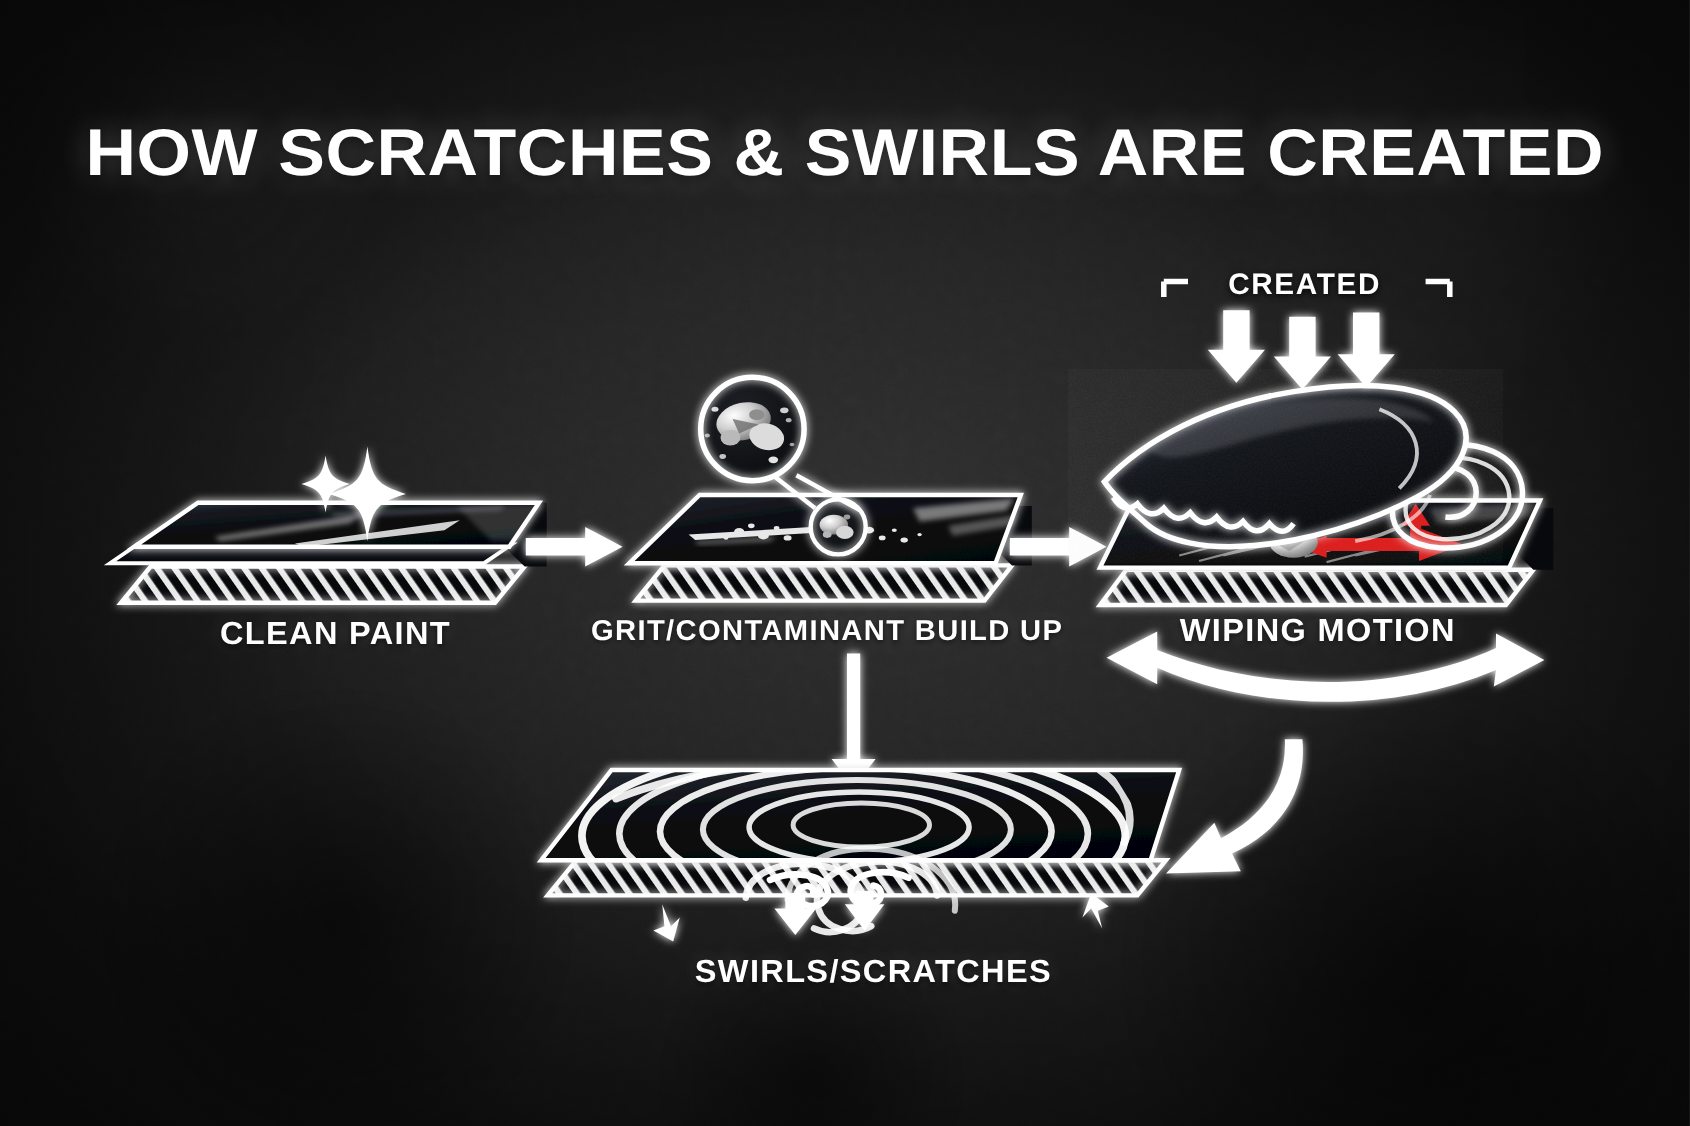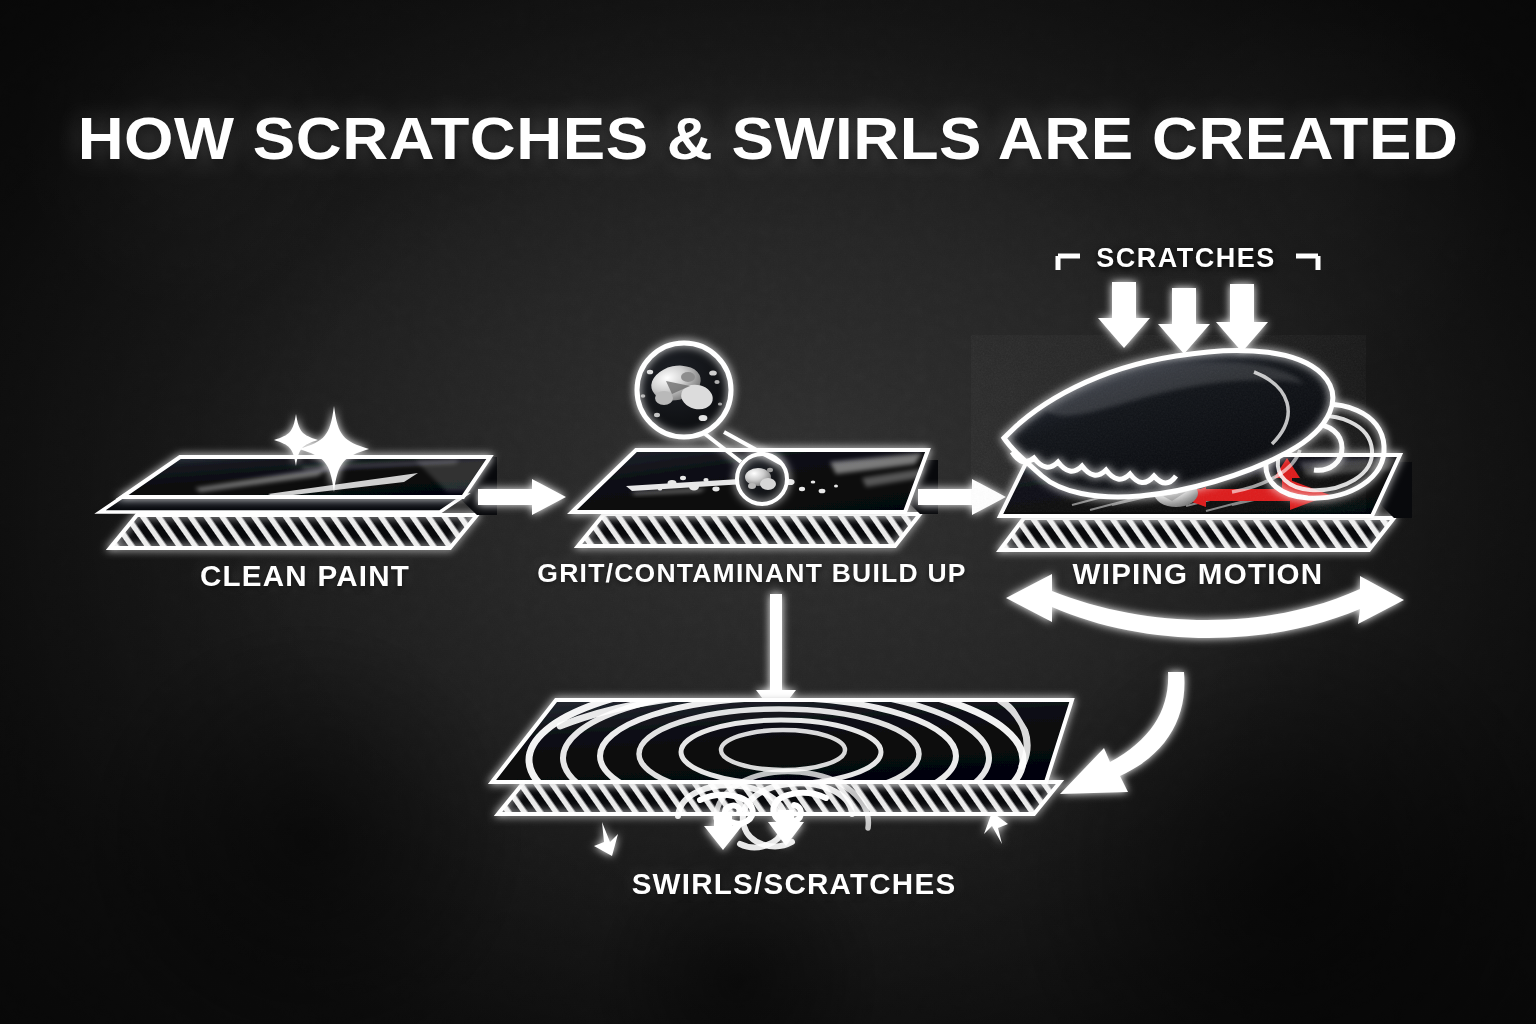--- a/index.html
+++ b/index.html
@@ -411,15 +411,15 @@
   </svg>
 
   <div class="lbl" style="left:305px; top:560px;">CLEAN PAINT</div>
 
   <div class="lbl lbl-sm" style="left:752px; top:558px;">GRIT/CONTAMINANT BUILD UP</div>
 
   <div class="lbl" style="left:1198px; top:558px;">WIPING MOTION</div>
 
   <div class="lbl" style="left:794px; top:868px;">SWIRLS/SCRATCHES</div>
 
-  <div class="lbl-pressure" style="left:1186px; top:243px;">SCRATCHES</div>
+  <div class="lbl-pressure" style="left:1186px; top:243px;">CREATED</div>
 
 </div>
 
 </body></html>

